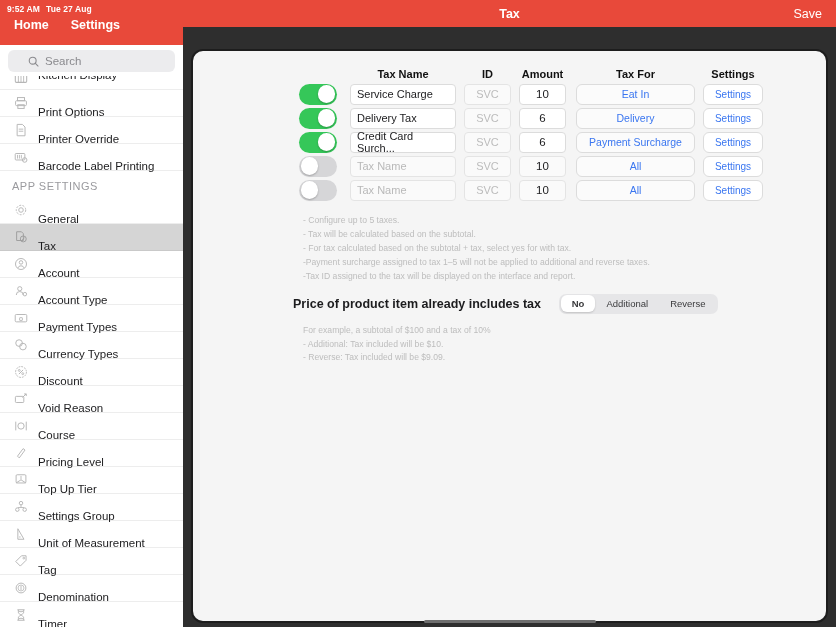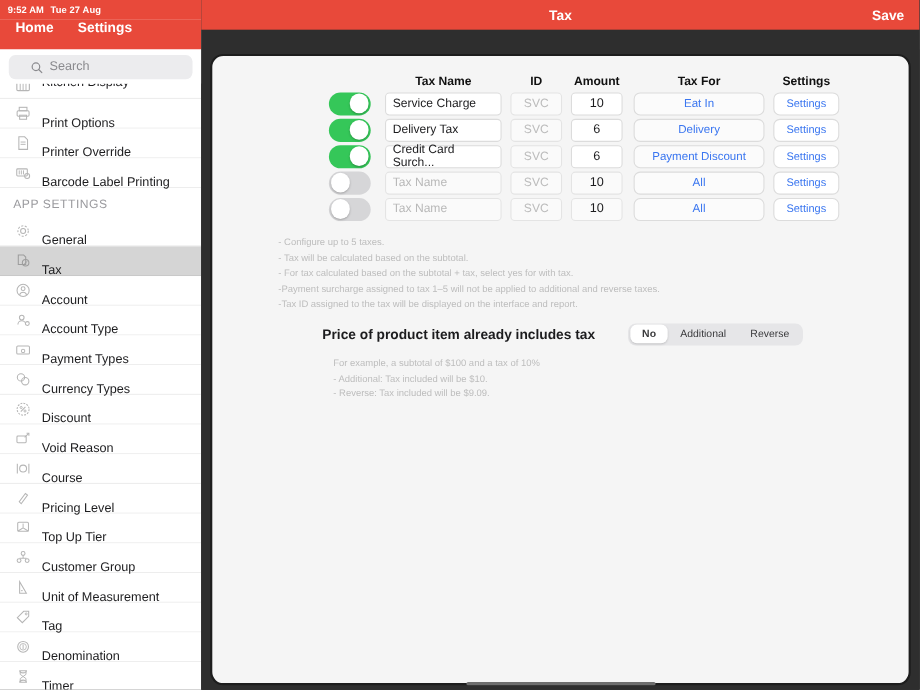--- a/index.html
+++ b/index.html
@@ -98,21 +98,21 @@
     content:""; position:absolute; right:-3px; top:2.2px;
     width:1.6px; height:3.5px; background:#fff; border-radius:0 1px 1px 0;
   }
   .battery i { position:absolute; left:1px; top:1px; bottom:1px; right:1px; background:#fff; border-radius:1px; display:block; }
   .navbar-right {
     height: 27px; background: #e8493a;
     display:flex; align-items:center; justify-content:center;
     position: relative; color:#fff;
   }
   .navbar-right .title { font-size: 12.5px; font-weight: bold; }
-  .navbar-right .save { position:absolute; right: 14px; font-size: 12.5px; font-weight: bold; text-align: right; }
+  .navbar-right .save { position:absolute; right: 14px; font-size: 12.5px; font-weight: normal; text-align: right; }
 
   .device-frame {
     position: absolute; left: 0; top: 45px;
     width: 653px; height: 582px;
     background: #2e2e2e;
     padding: 4px 8px 4px 8px;
   }
   .content-card {
     width: 100%; height: 100%;
     background: #f5f5f5;
@@ -164,28 +164,28 @@
   .pill {
     height: 21px; border:1px solid #dcdcdc; border-radius: 6px;
     background:#fbfbfb;
     display:flex; align-items:center; justify-content:center;
     font-size: 10.5px; color:#3a76f0;
   }
   .pill.settings { background:#fff; border-color:#dcdcdc; font-size: 10px; }
 
   
   .notes {
-    margin: 12px 0 0 60px;
+    margin: 12px 0 0 110px;
     font-size: 8.6px;
     line-height: 1.62;
     color: #bdbdbd;
   }
   
   .inc-row {
-    margin: 10px 4px 0 0;
+    margin: 10px 16px 0 0;
     display:flex; align-items:center;
     padding: 0 92px 0 100px;
     justify-content: space-between;
   }
   .inc-title { font-size: 12.5px; font-weight: bold; color:#1c1c1e; }
   .seg {
     display:flex; background:#e6e6e8; border-radius: 7px; padding: 1.5px;
     height: 20px; align-items:center;
   }
   .seg .opt {
@@ -403,21 +403,21 @@
 
       <div class="side-item">
         <span class="si-ico">
           <svg width="14" height="14" viewBox="0 0 16 16">
               <circle cx="8" cy="3.6" r="2" fill="none" stroke="#b6b6b6" stroke-width="1.1"></circle>
               <circle cx="3.8" cy="11" r="2" fill="none" stroke="#b6b6b6" stroke-width="1.1"></circle>
               <circle cx="12.2" cy="11" r="2" fill="none" stroke="#b6b6b6" stroke-width="1.1"></circle>
               <path d="M8 5.6v3M8 8.6H4.4M8 8.6h3.6" fill="none" stroke="#b6b6b6" stroke-width="1"></path>
             </svg>
         </span>
-        <span class="si-label">Customer Group</span>
+        <span class="si-label">Settings Group</span>
       </div>
 
       <div class="side-item">
         <span class="si-ico">
           <svg width="14" height="14" viewBox="0 0 16 16">
               <path d="M4.4 2v12h7z" fill="none" stroke="#b6b6b6" stroke-width="1.1"></path>
               <line x1="5.8" y1="11.4" x2="7.6" y2="11.4" stroke="#b6b6b6" stroke-width="1"></line>
             </svg>
         </span>
         <span class="si-label">Unit of Measurement</span>
@@ -521,21 +521,21 @@
               <div class="toggle on">
                   <span class="knob"></span>
                 </div>
               <div></div>
               <div class="cell-input">Credit Card Surch...</div>
               <div></div>
               <div class="cell-input idcell">SVC</div>
               <div></div>
               <div class="cell-input amt">6</div>
               <div></div>
-              <div class="pill">Payment Discount</div>
+              <div class="pill">Payment Surcharge</div>
               <div></div>
               <div class="pill settings">Settings</div>
             </div>
 
             <div class="trow">
               <div class="toggle">
                   <span class="knob"></span>
                 </div>
               <div></div>
               <div class="cell-input muted">Tax Name</div>

